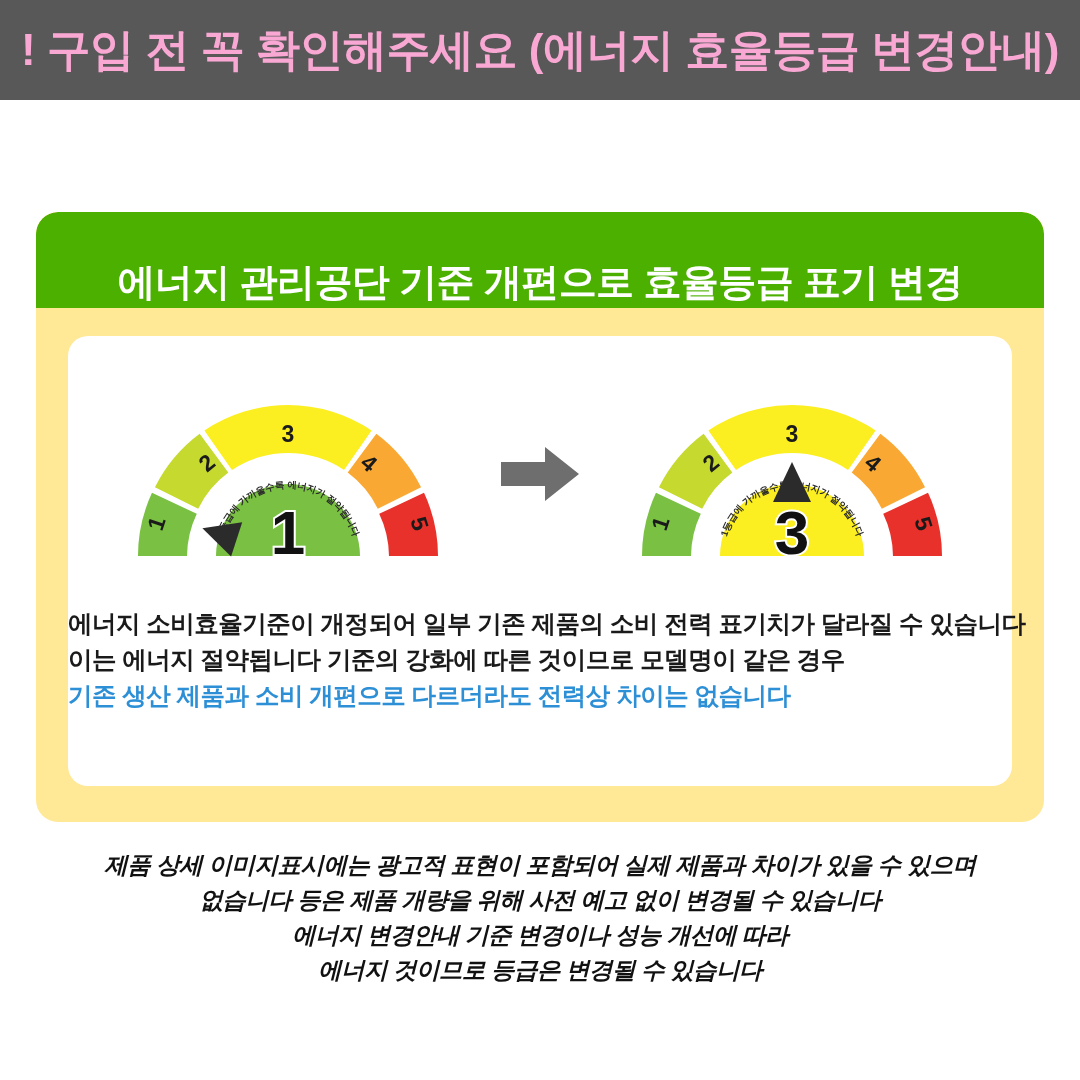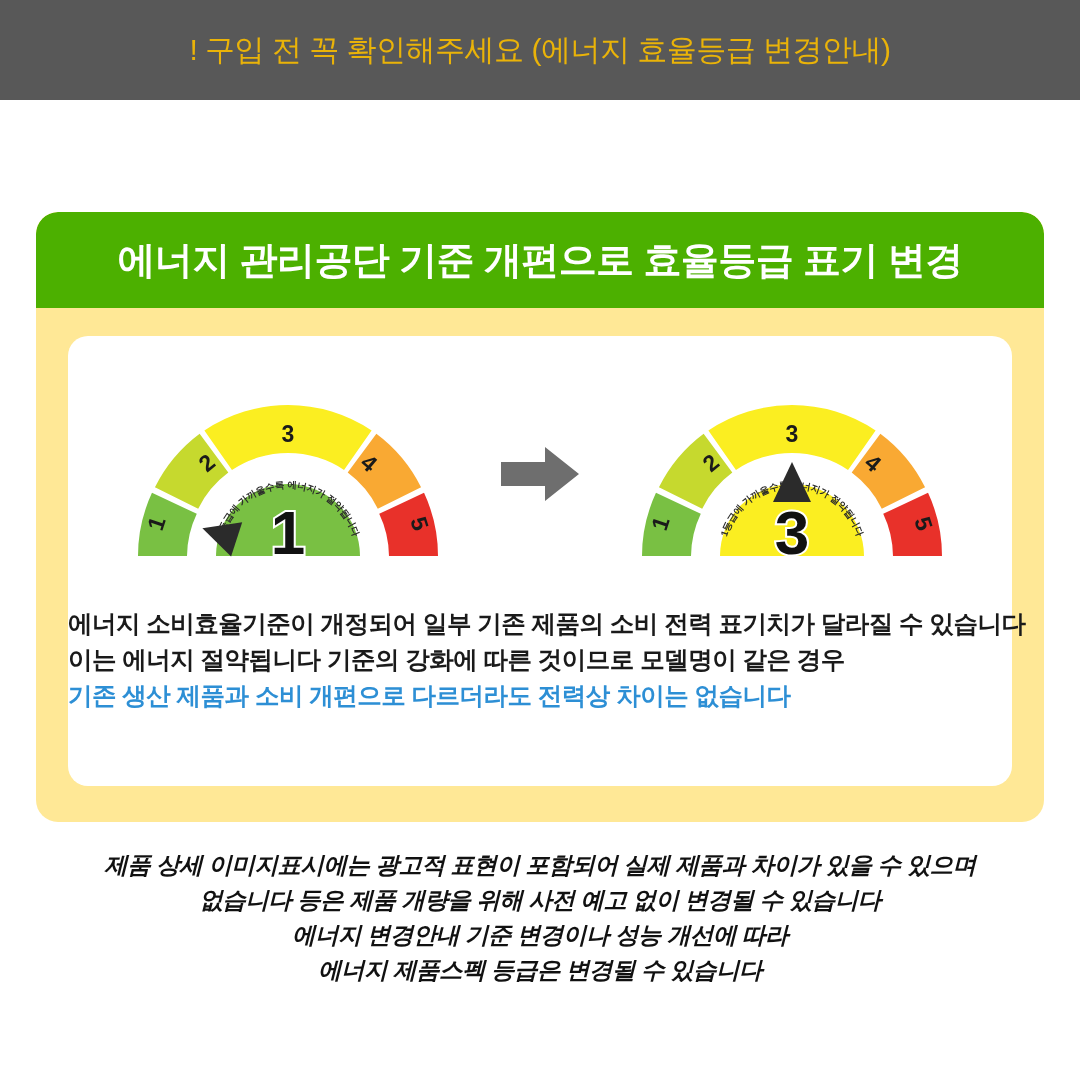--- a/index.html
+++ b/index.html
@@ -19,23 +19,23 @@
   .header-bar {
     width: 1080px;
     height: 100px;
     background: #585858;
     display: flex;
     align-items: center;
     justify-content: center;
     box-sizing: border-box;
   }
   .header-title {
-    color: #eab308;
-    font-size: 30px;
-    font-weight: normal;
+    color: #f9a8d4;
+    font-size: 44px;
+    font-weight: bold;
     letter-spacing: -0.5px;
     white-space: nowrap;
   }
 
   
   .notice-panel {
     position: absolute;
     left: 36px;
     top: 212px;
     width: 1008px;
@@ -43,21 +43,21 @@
     background: #ffe896;
     border-radius: 22px;
     box-sizing: border-box;
     overflow: hidden;
   }
   .notice-banner {
     height: 96px;
     background: #4cb000;
     border-radius: 22px 22px 0 0;
     display: flex;
-    align-items: center;
+    align-items: flex-end;
     justify-content: center;
   }
   .notice-banner-text {
     color: #ffffff;
     font-size: 38px;
     font-weight: bold;
     letter-spacing: -0.6px;
     white-space: nowrap;
   }
 
@@ -237,14 +237,14 @@
       <div class="notice-line highlight">기존 생산 제품과 소비 개편으로 다르더라도 전력상 차이는 없습니다</div>
     </div>
 
   </div>
 </div>
 
 <div class="footer-text">
   <div class="footer-line">제품 상세 이미지표시에는 광고적 표현이 포함되어 실제 제품과 차이가 있을 수 있으며</div>
   <div class="footer-line">없습니다 등은 제품 개량을 위해 사전 예고 없이 변경될 수 있습니다</div>
   <div class="footer-line">에너지 변경안내 기준 변경이나 성능 개선에 따라</div>
-  <div class="footer-line">에너지 제품스펙 등급은 변경될 수 있습니다</div>
+  <div class="footer-line">에너지 것이므로 등급은 변경될 수 있습니다</div>
 </div>
 
 </body></html>

